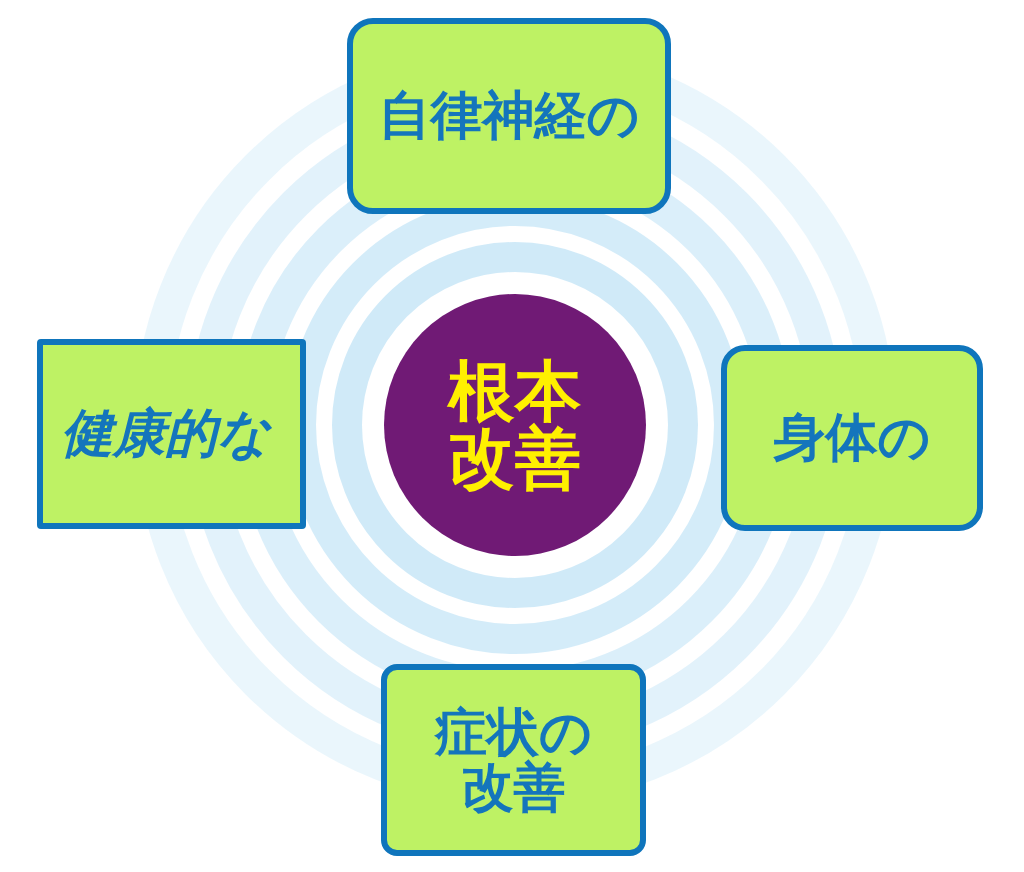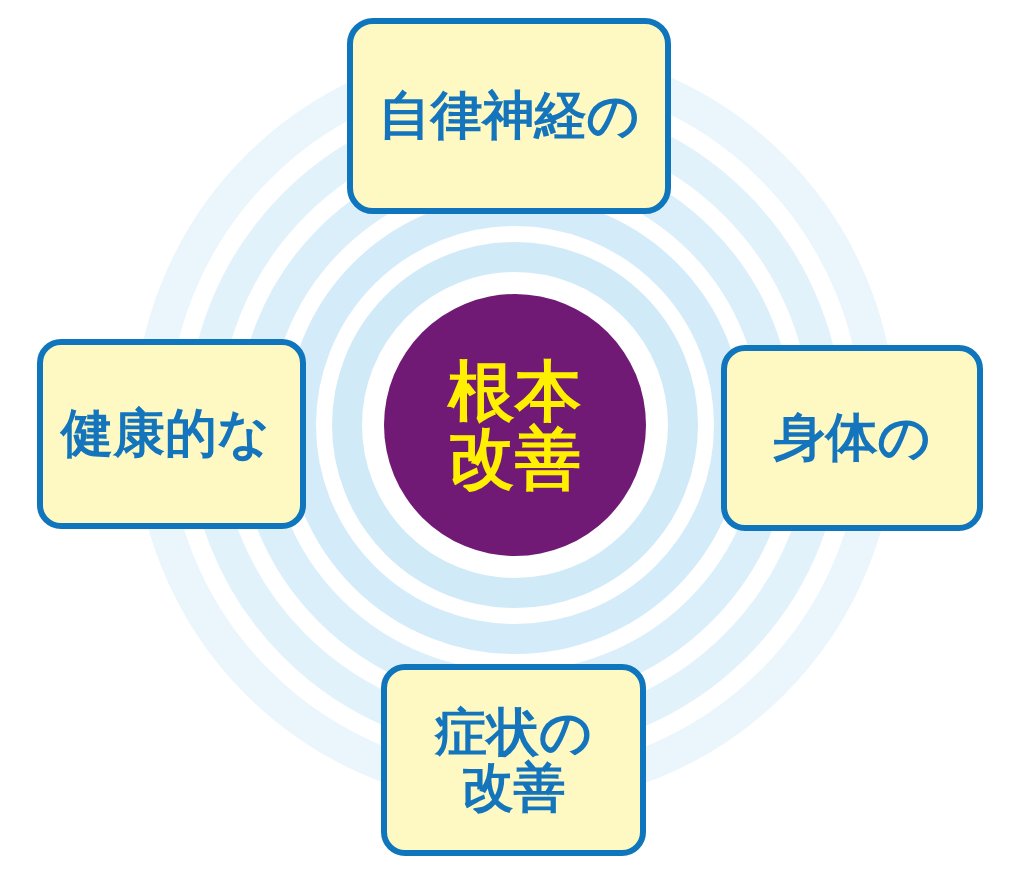--- a/index.html
+++ b/index.html
@@ -45,21 +45,21 @@
     z-index: 5;
   }
   .center-circle .cc-line {
     display: block;
     white-space: nowrap;
   }
 
   
   .node-box {
     position: absolute;
-    background: #fef9c3;
+    background: #bef264;
     border-style: solid;
     display: flex;
     flex-direction: column;
     align-items: center;
     justify-content: center;
     text-align: center;
     font-weight: 700;
     line-height: 1.06;
     z-index: 6;
     box-sizing: border-box;
@@ -105,26 +105,26 @@
 
   <div class="center-circle" id="center-circle" style="left: 384px; top: 294px; width: 262px; height: 262px; background: #701a75; color: rgb(255, 240, 0); font-size: 66px;">
     <span class="cc-line">根本</span>
     <span class="cc-line">改善</span>
   </div>
 
   <div class="node-box" id="node-top" style="border-width: 6px; border-color: rgb(15, 117, 188); border-radius: 26px; color: rgb(20, 117, 188); font-size: 52px;">
     <span class="nb-line">自律神経の</span>
   </div>
 
-  <div class="node-box" id="node-left" style="border-width: 6px; border-color: rgb(15, 117, 188); border-radius: 24px; color: rgb(20, 117, 188); font-size: 52px;">
+  <div class="node-box" id="node-left" style="border-width: 6px; border-color: rgb(15, 117, 188); border-radius: 4px; color: rgb(20, 117, 188); font-size: 52px; font-style: italic;">
     <span class="nb-line">健康的な</span>
   </div>
 
   <div class="node-box" id="node-right" style="border-width: 6px; border-color: rgb(15, 117, 188); border-radius: 24px; color: rgb(20, 117, 188); font-size: 52px;">
     <span class="nb-line">身体の</span>
   </div>
 
-  <div class="node-box" id="node-bottom" style="border-width: 6px; border-color: rgb(15, 117, 188); border-radius: 24px; color: rgb(20, 117, 188); font-size: 52px;">
+  <div class="node-box" id="node-bottom" style="border-width: 6px; border-color: rgb(15, 117, 188); border-radius: 16px; color: rgb(20, 117, 188); font-size: 52px;">
     <span class="nb-line">症状の</span>
     <span class="nb-line">改善</span>
   </div>
 
 </div>
 
 </body></html>

